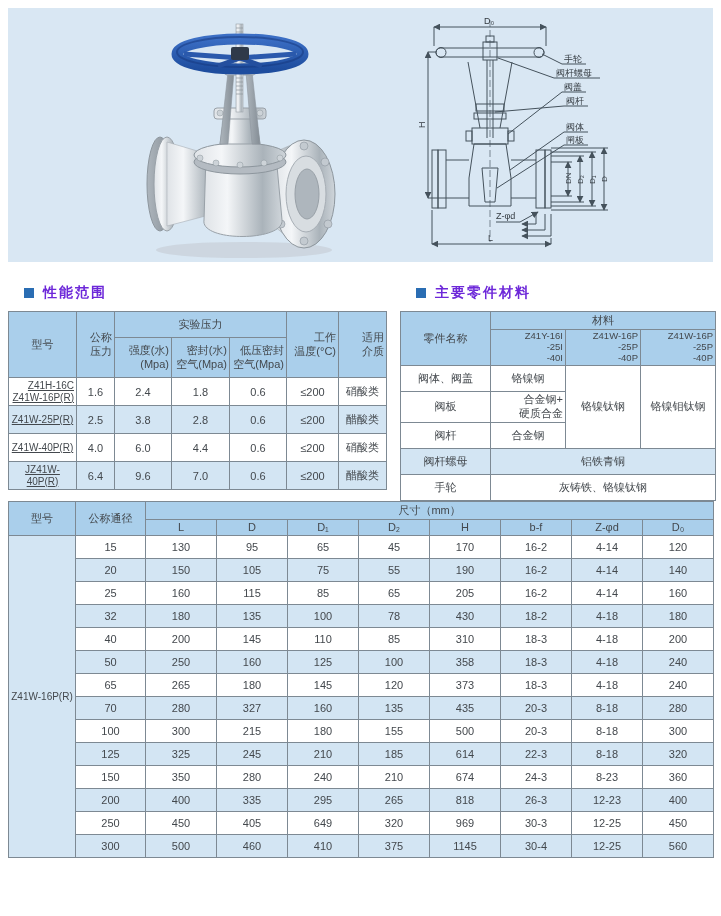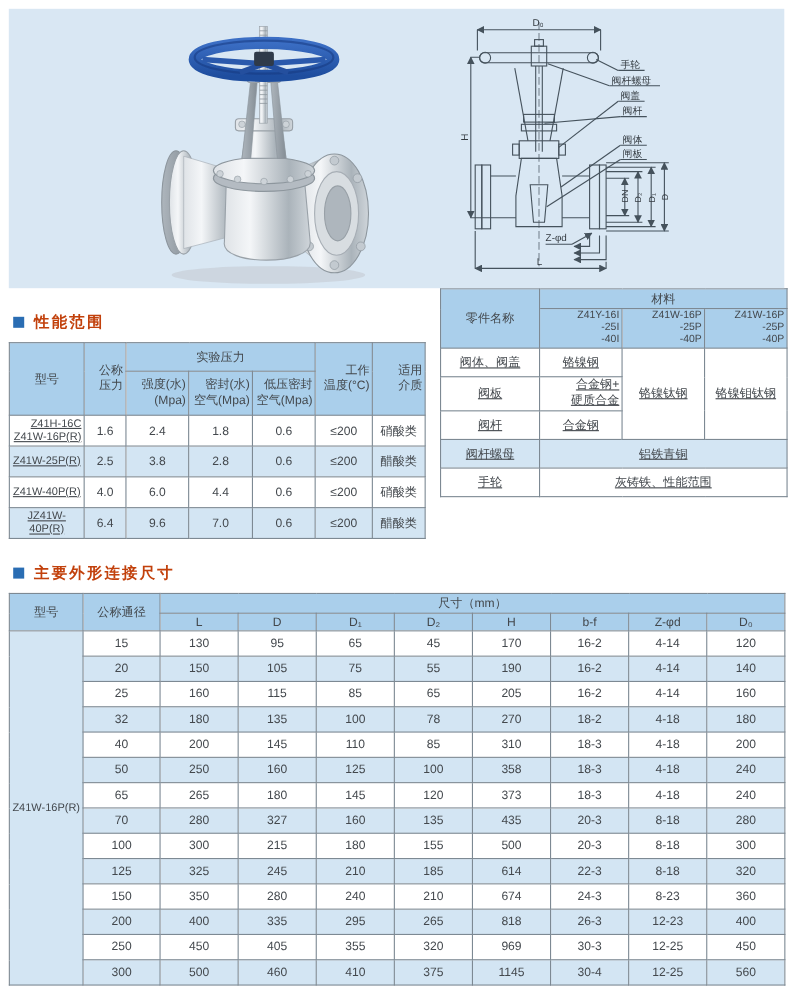--- a/index.html
+++ b/index.html
@@ -12,21 +12,21 @@
     position:relative;margin:8px 8px 0 8px;height:254px;
     background:#d9e7f3;
   }
   .photo-wrap{position:absolute;left:118px;top:2px;}
   .diagram-wrap{position:absolute;left:410px;top:4px;}
   .sec-row{display:flex;align-items:flex-start;}
   .col-left{margin-left:8px;width:380px;}
   .col-right{margin-left:12px;width:315px;}
   .sec-title{
     display:flex;align-items:center;gap:9px;
-    margin:22px 0 9px 4px;font-weight:bold;font-size:14px;color:#c2410c;
+    margin:22px 0 9px 16px;font-weight:bold;font-size:14px;color:#6d28d9;
     letter-spacing:2px;
   }
   .bullet{width:10px;height:10px;background:#2a6db3;flex:0 0 auto;}
   table{border-collapse:collapse;table-layout:fixed;}
   th,td{
     border:1px solid #7d8993;font-size:11px;text-align:center;
     vertical-align:middle;padding:1px 2px;font-weight:normal;
     overflow:hidden;
   }
   thead th{background:#aacfeb;}
@@ -34,21 +34,21 @@
   .pre{white-space:pre-line;line-height:1.25;text-align:right;}
   
   .perf thead tr.h1{height:26px;}
   .perf thead tr.h2{height:40px;font-size:10.5px;}
   .perf tbody tr{height:28px;}
   .perf td.model{font-size:10px;line-height:1.15;text-decoration:underline;}
   
   .mat thead tr.h1{height:16px;}
   .mat thead tr.h2{height:36px;}
   .mat thead tr.h2 th{font-size:9.5px;line-height:1.15;}
-  .mat tbody tr{height:26px;text-decoration:underline;}
+  .mat tbody tr{height:26px;}
   
   .dims thead tr{height:16px;}
   .dims tbody tr{height:23px;}
   .dims td{font-size:11px;}
   .dims td.model-cell{background:#d3e5f3;font-size:10px;}
   svg text{fill:#333a40;}
   .dline{stroke:#45525c;stroke-width:1;fill:none;}
 </style>
 </head>
 <body>
@@ -313,20 +313,24 @@
             <td>7.0</td>
             <td>0.6</td>
             <td>≤200</td>
             <td>醋酸类</td>
           </tr>
         </tbody>
       </table>
     </div>
 
     <div class="col-right">
+      <div class="sec-title">
+        <span class="bullet"></span>
+        <span>主要零件材料</span>
+      </div>
       <table class="mat" style="width:315px">
         <colgroup>
           <col style="width:90px">
             <col style="width:75px">
             <col style="width:75px">
             <col style="width:75px">
         </colgroup>
         <thead>
           <tr class="h1">
             <th rowspan="2">零件名称</th>
@@ -359,32 +363,28 @@
           <tr>
             <td>阀杆</td>
             <td>合金钢</td>
           </tr>
           <tr class="alt">
             <td>阀杆螺母</td>
             <td colspan="3">铝铁青铜</td>
           </tr>
           <tr>
             <td>手轮</td>
-            <td colspan="3">灰铸铁、性能范围</td>
+            <td colspan="3">灰铸铁、铬镍钛钢</td>
           </tr>
         </tbody>
       </table>
     </div>
   </div>
 
   <div style="margin-left:8px;">
-    <div class="sec-title">
-      <span class="bullet"></span>
-      <span>主要外形连接尺寸</span>
-    </div>
     <table class="dims" style="width:705px">
       <colgroup>
         <col style="width:67px">
           <col style="width:70px">
         <col style="width:71px">
           <col style="width:71px">
           <col style="width:71px">
           <col style="width:71px">
         <col style="width:71px">
           <col style="width:71px">
@@ -442,21 +442,21 @@
             <td>16-2</td>
             <td>4-14</td>
             <td>160</td>
           </tr>
           <tr class="alt">
             <td>32</td>
             <td>180</td>
             <td>135</td>
             <td>100</td>
             <td>78</td>
-            <td>270</td>
+            <td>430</td>
             <td>18-2</td>
             <td>4-18</td>
             <td>180</td>
           </tr>
           <tr>
             <td>40</td>
             <td>200</td>
             <td>145</td>
             <td>110</td>
             <td>85</td>
@@ -539,21 +539,21 @@
             <td>265</td>
             <td>818</td>
             <td>26-3</td>
             <td>12-23</td>
             <td>400</td>
           </tr>
           <tr>
             <td>250</td>
             <td>450</td>
             <td>405</td>
-            <td>355</td>
+            <td>649</td>
             <td>320</td>
             <td>969</td>
             <td>30-3</td>
             <td>12-25</td>
             <td>450</td>
           </tr>
           <tr class="alt">
             <td>300</td>
             <td>500</td>
             <td>460</td>

